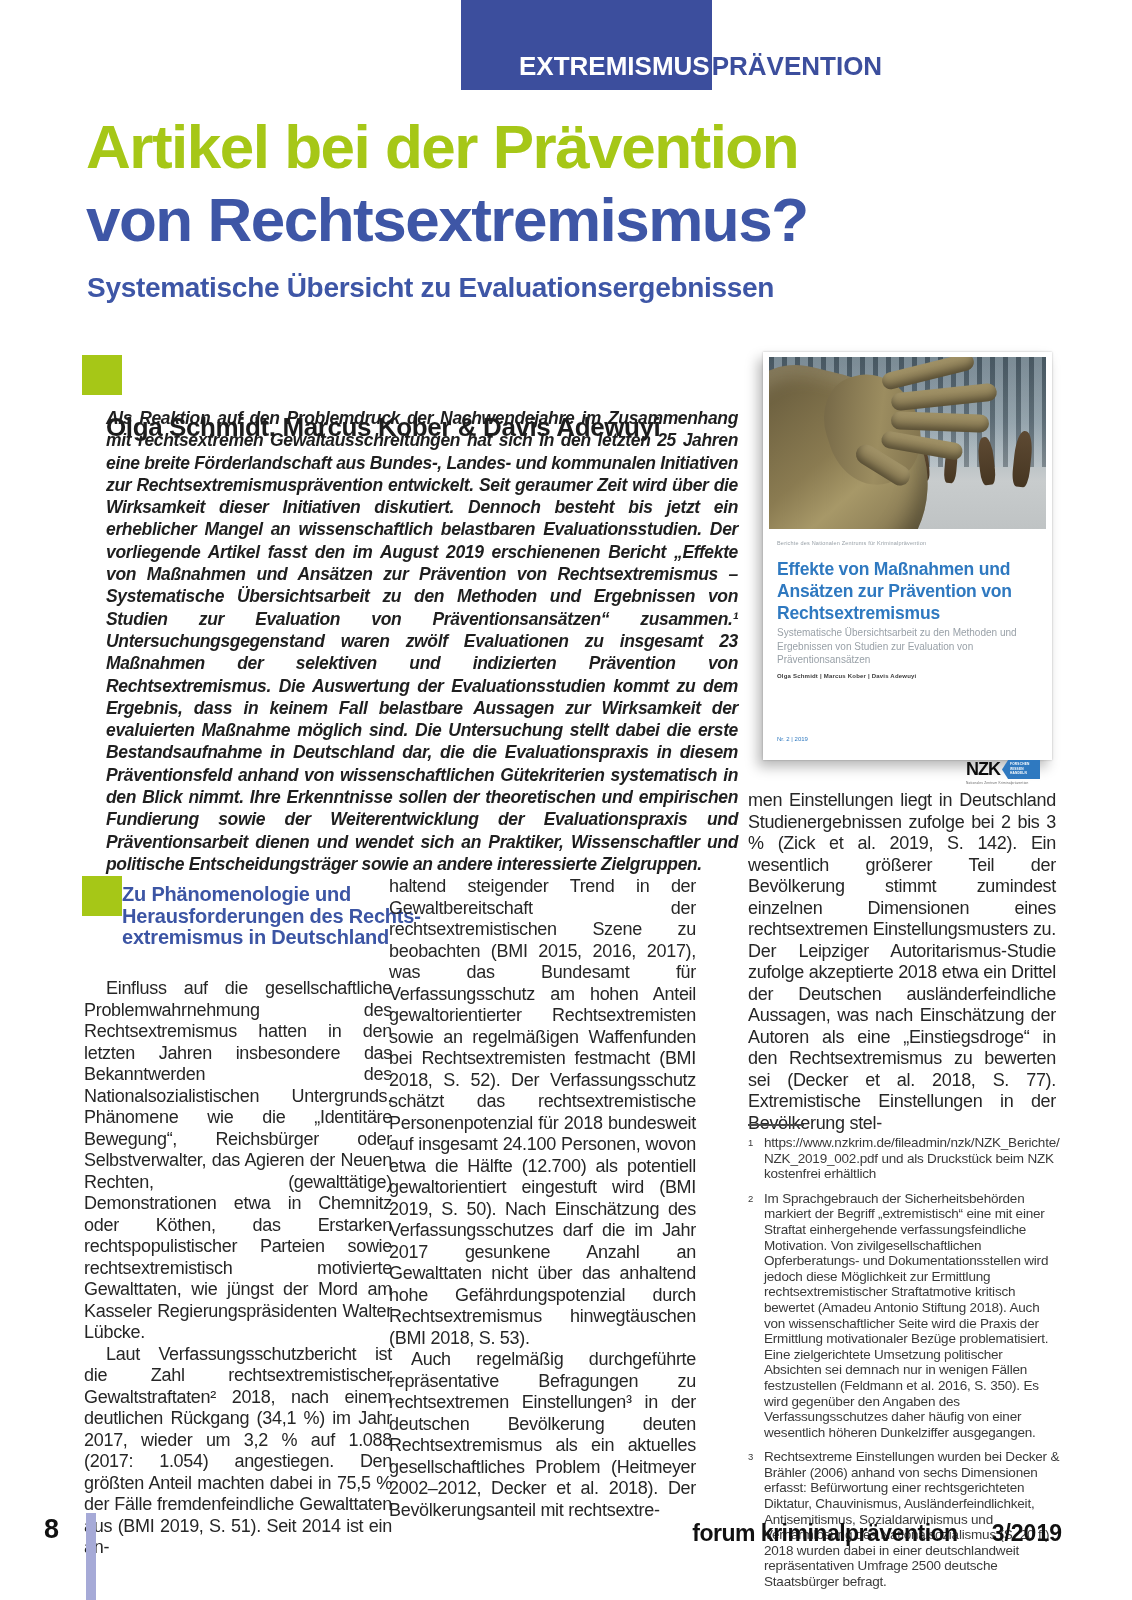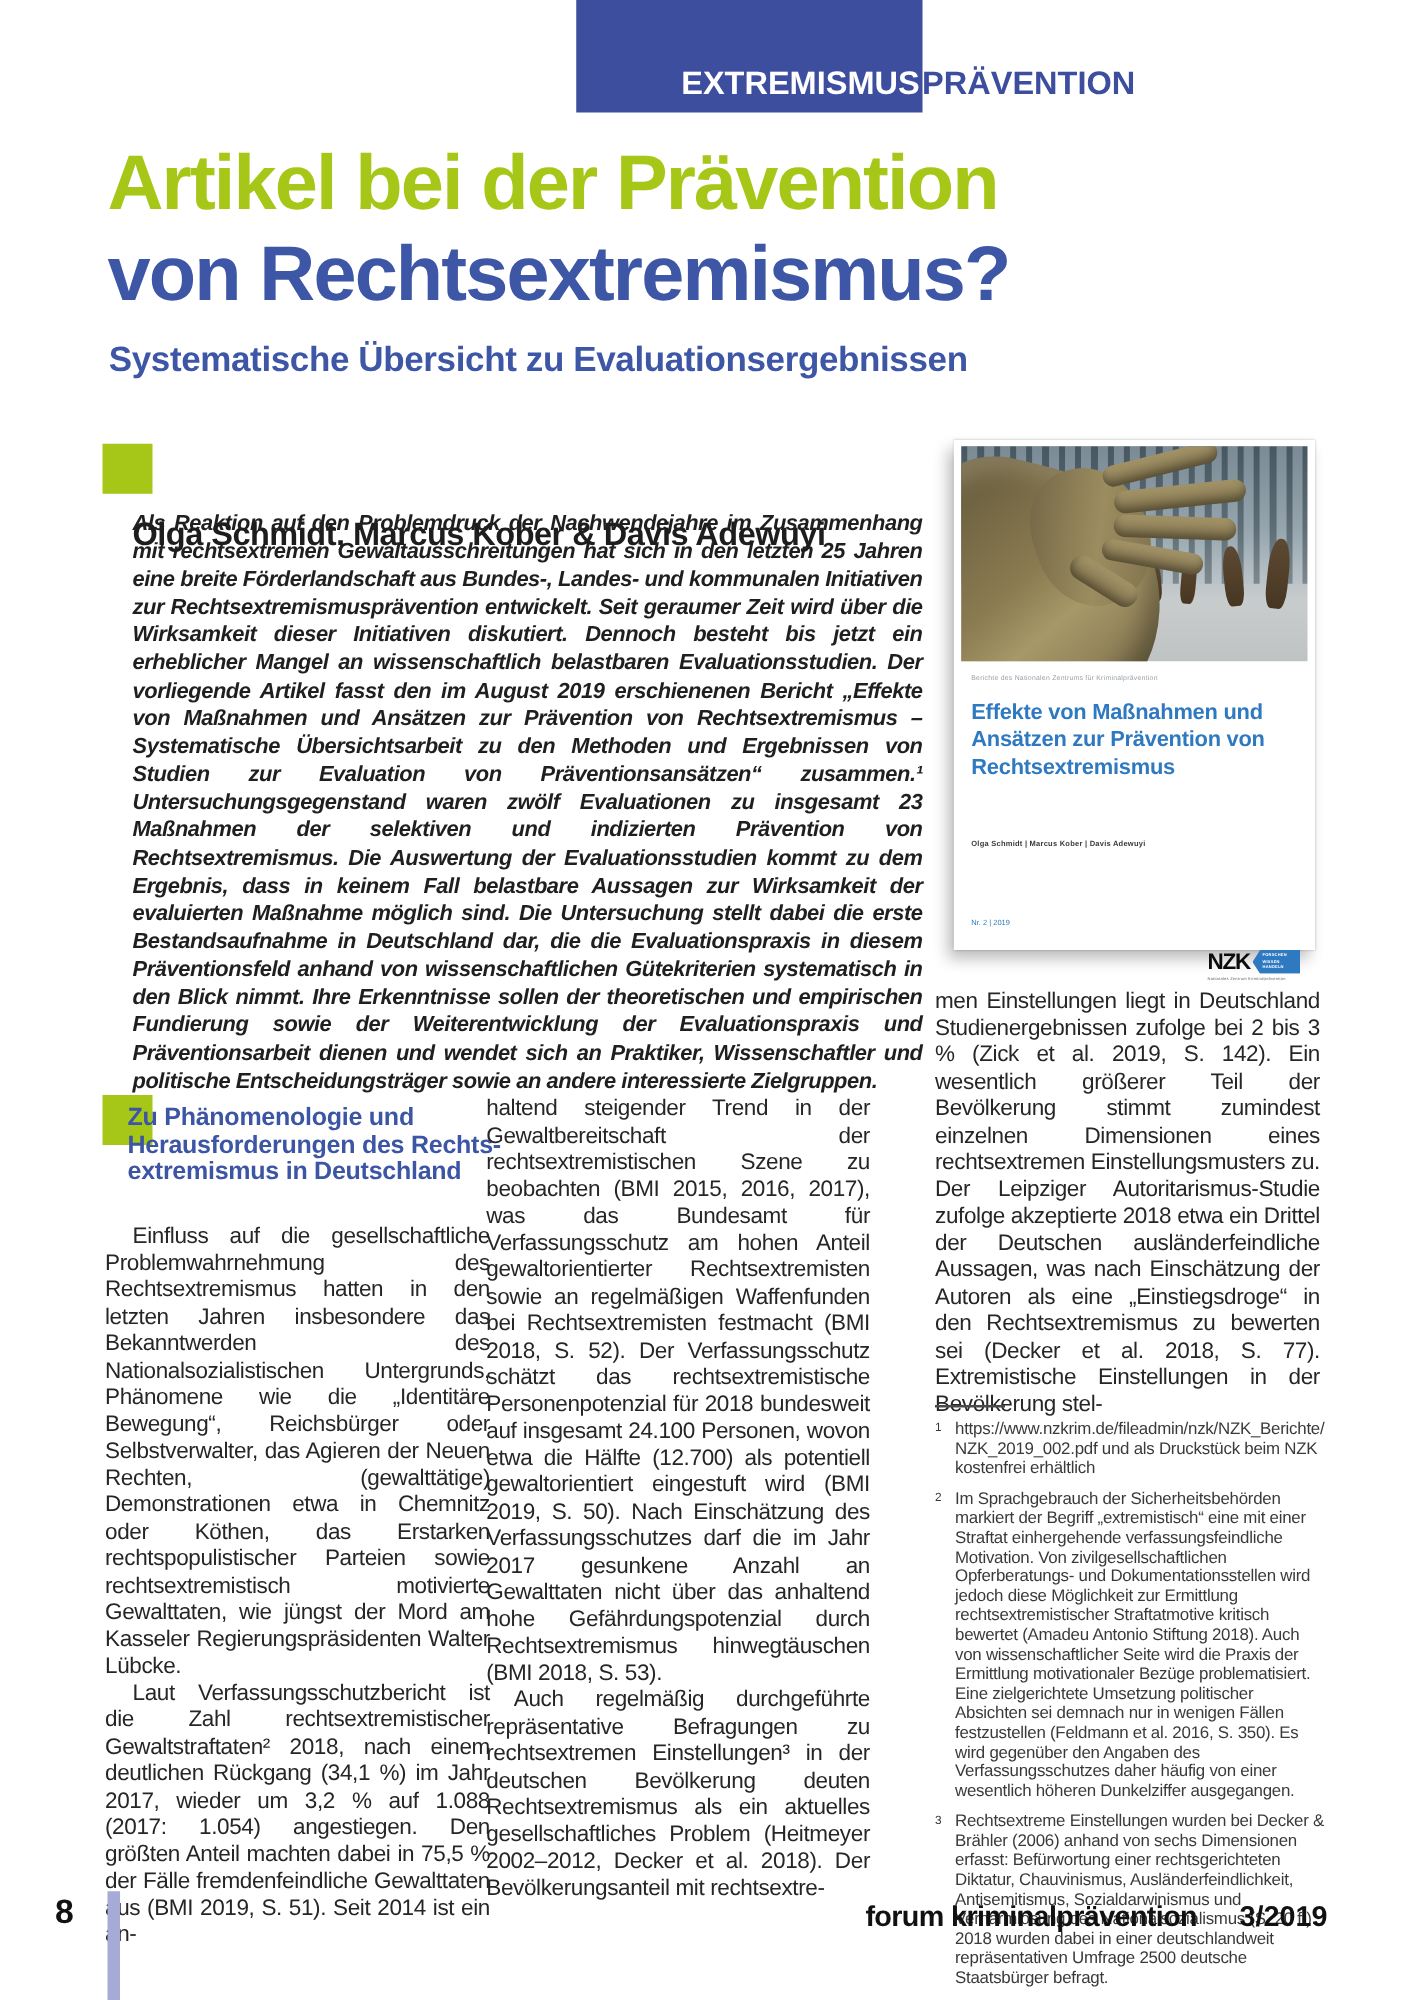--- a/index.html
+++ b/index.html
@@ -2,21 +2,21 @@
 <html lang="de"><head>
 <meta charset="utf-8">
 <style>
   * { margin:0; padding:0; box-sizing:border-box; }
   body { background:#e8e8e8; font-family:"Liberation Sans", sans-serif; }
   .page { position:relative; width:1132px; height:1600px; background:#ffffff; margin:0 auto; overflow:hidden; }
 
   
   .banner { position:absolute; left:461px; top:0; height:90px; display:flex; align-items:flex-end; white-space:nowrap; }
   .banner-box { background:#3c4e9d; height:90px; display:flex; align-items:flex-end; padding:0 2px 8px 58px; }
-  .banner-hl { color:#ffffff; font-weight:bold; font-size:26px; letter-spacing:0;margin-left:26px; }
+  .banner-hl { color:#ffffff; font-weight:bold; font-size:26px; letter-spacing:0; }
   .banner-rest { color:#3c4e9d; font-weight:bold; font-size:26px; padding-bottom:8px; }
 
   
   .title { position:absolute; left:86px; top:110px; font-size:62px; line-height:73px; font-weight:bold; letter-spacing:-1.5px; white-space:nowrap; }
   .title .t1 { display:block; color:#a6c717; }
   .title .t2 { display:block; color:#3e56a6; }
   .subtitle { position:absolute; left:87px; top:272px; font-size:28px; font-weight:bold; color:#3e56a6; letter-spacing:-0.3px; white-space:nowrap; }
 
   
   .sq { position:absolute; width:40px; height:40px; background:#a6c717; }
@@ -60,21 +60,21 @@
   .logo-row  { display:flex; align-items:stretch;margin-top:44px; }
   .logo-nzk  { font-size:18px; font-weight:bold; color:#0c0c0c; letter-spacing:-1px; line-height:19px; }
   .logo-box  { margin-left:2px; background:#2f79c0; clip-path:polygon(0 50%,16% 0,100% 0,100% 100%,16% 100%);
                display:flex; flex-direction:column; justify-content:center; gap:1px; padding:2px 3px 2px 8px; min-width:38px; }
   .logo-box span { font-size:3.2px; line-height:3.6px; color:#fff; font-weight:bold; letter-spacing:0.2px; }
   .logo-caption { font-size:3.2px; color:#666; margin-top:1.5px; letter-spacing:0.2px; white-space:nowrap; }
 
   
   .section-head { position:absolute; left:82px; top:876px; }
   .section-head .sq-h { position:absolute; left:0; top:0; width:40px; height:40px; background:#a6c717; }
-  .sh-lines { position:relative; margin-left:20px; padding-top:8px; font-size:20px; font-weight:bold; color:#3c55a4; line-height:21.5px; letter-spacing:-0.2px; white-space:nowrap; }
+  .sh-lines { position:relative; margin-left:40px; padding-top:8px; font-size:20px; font-weight:bold; color:#3c55a4; line-height:21.5px; letter-spacing:-0.2px; white-space:nowrap; }
 
   
   .col { position:absolute; font-size:18px; line-height:21.5px; color:#262626; text-align:justify; letter-spacing:-0.3px; }
   .col p.ind { text-indent:22px; }
   .col-left   { left:84px;  top:978px; width:308px; }
   .col-middle { left:389px; top:876px; width:307px; }
   .col-right  { left:748px; top:790px; width:308px; }
 
   
   .footnotes { position:absolute; left:748px; top:1124px; width:312px; }
@@ -123,20 +123,21 @@
       <div class="ph-arm"></div>
       <div class="ph-palm"></div>
       <div class="ph-f ph-f1"></div>
       <div class="ph-f ph-f2"></div>
       <div class="ph-f ph-f3"></div>
       <div class="ph-f ph-f4"></div>
       <div class="ph-f ph-f5"></div>
     </div>
     <div class="cover-series">Berichte des Nationalen Zentrums für Kriminalprävention</div>
     <div class="cover-title">Effekte von Maßnahmen und Ansätzen zur Prävention von Rechtsextremismus</div>
+    <div class="cover-subtitle">Systematische Übersichtsarbeit zu den Methoden und Ergebnissen von Studien zur Evaluation von Präventionsansätzen</div>
     <div class="cover-authors">Olga Schmidt | Marcus Kober | Davis Adewuyi</div>
     <div class="cover-issue">Nr. 2 | 2019</div>
     <div class="cover-logo">
       <div class="logo-row">
         <span class="logo-nzk">NZK</span>
         <span class="logo-box">
           <span>FORSCHEN</span>
           <span>WISSEN</span>
           <span>HANDELN</span>
         </span>

